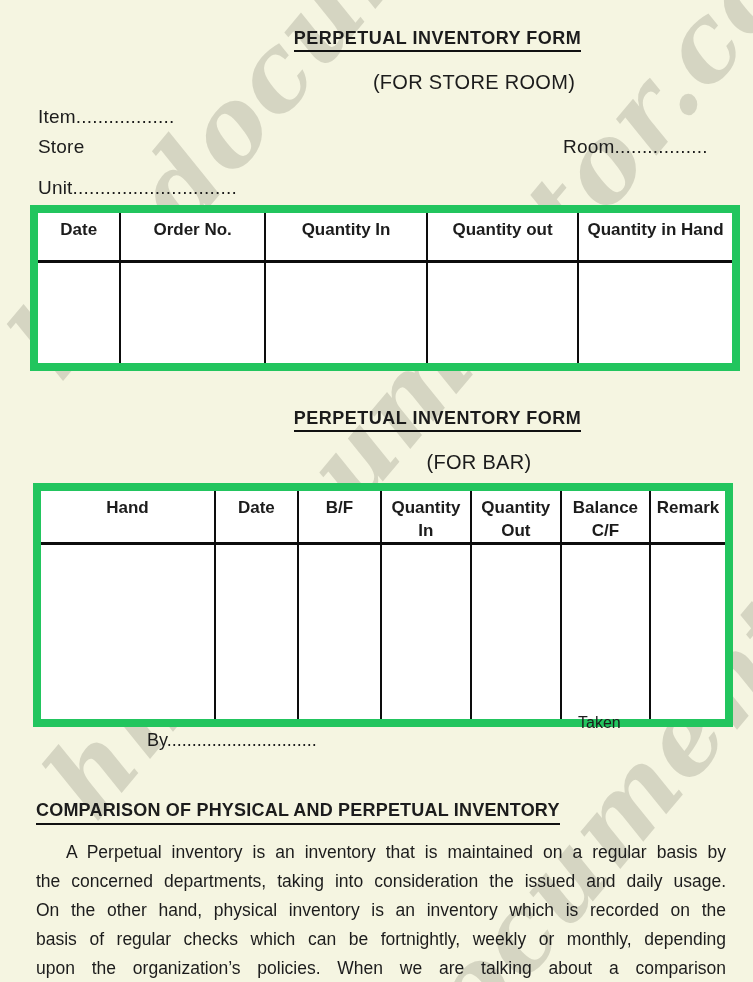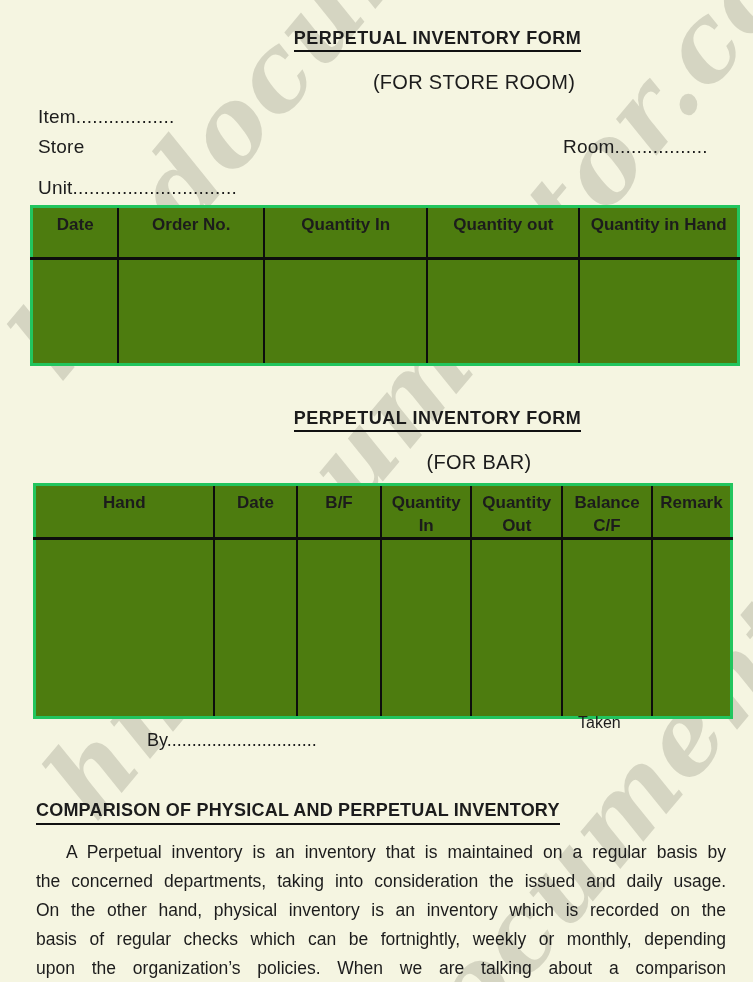--- a/index.html
+++ b/index.html
@@ -46,22 +46,22 @@
   .title-row { left: 0; width: 753px; text-align: center; }
   .title-row.t1 { top: 28px;  padding-left: 122px; }
   .title-row.t2 { top: 408px; padding-left: 122px; }
   .sub-row { left: 0; width: 753px; text-align: center; font-size: 20px; letter-spacing: 0.3px; margin-top: 13px; }
   .sub-row.s1 { top: 58px;  padding-left: 195px; }
   .sub-row.s2 { top: 438px; padding-left: 205px; }
   .field { font-size: 19px; letter-spacing: 0.2px; }
   
   table {
     border-collapse: collapse;
-    background: #4d7c0f;
-    border: 3px solid #22c55e;
+    background: #ffffff;
+    border: 8px solid #22c55e;
     table-layout: fixed;
   }
   th, td { border: 2px solid #0d0d0d; }
   thead th {
     border-bottom: 3px solid #0d0d0d;
     font-size: 17px;
     font-weight: 700;
     vertical-align: top;
     padding-top: 5px;
     line-height: 23px;

